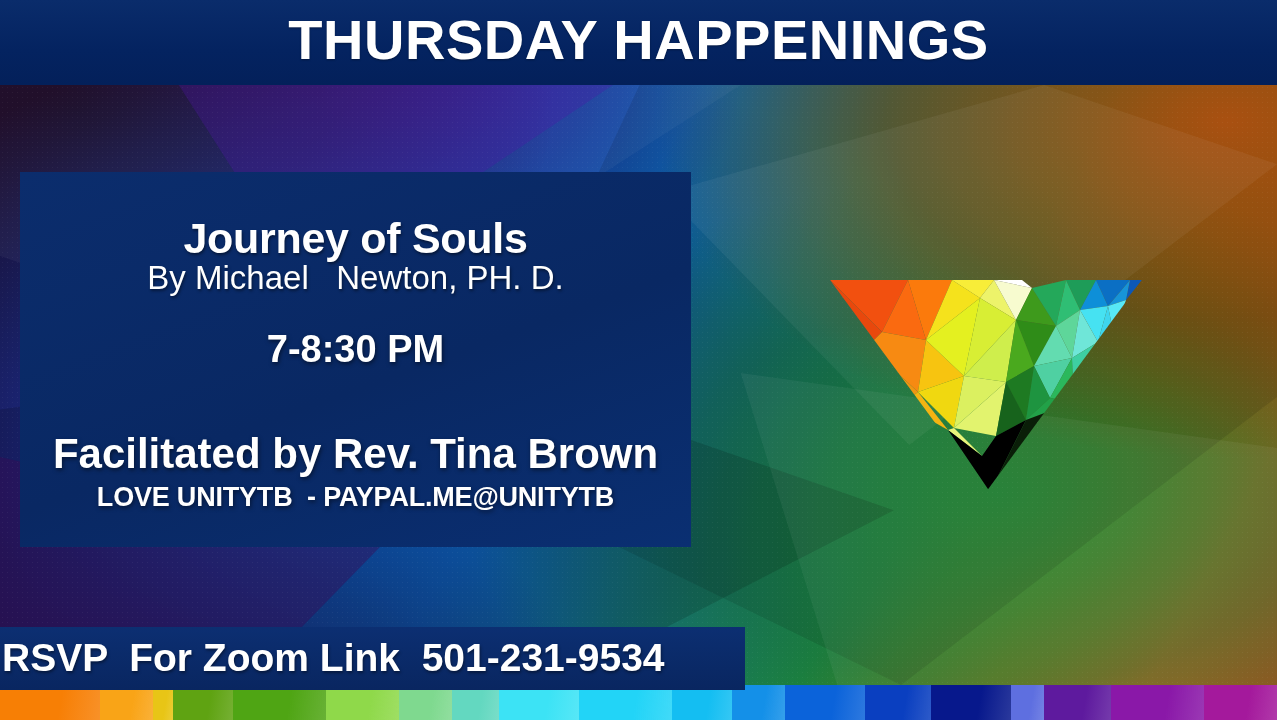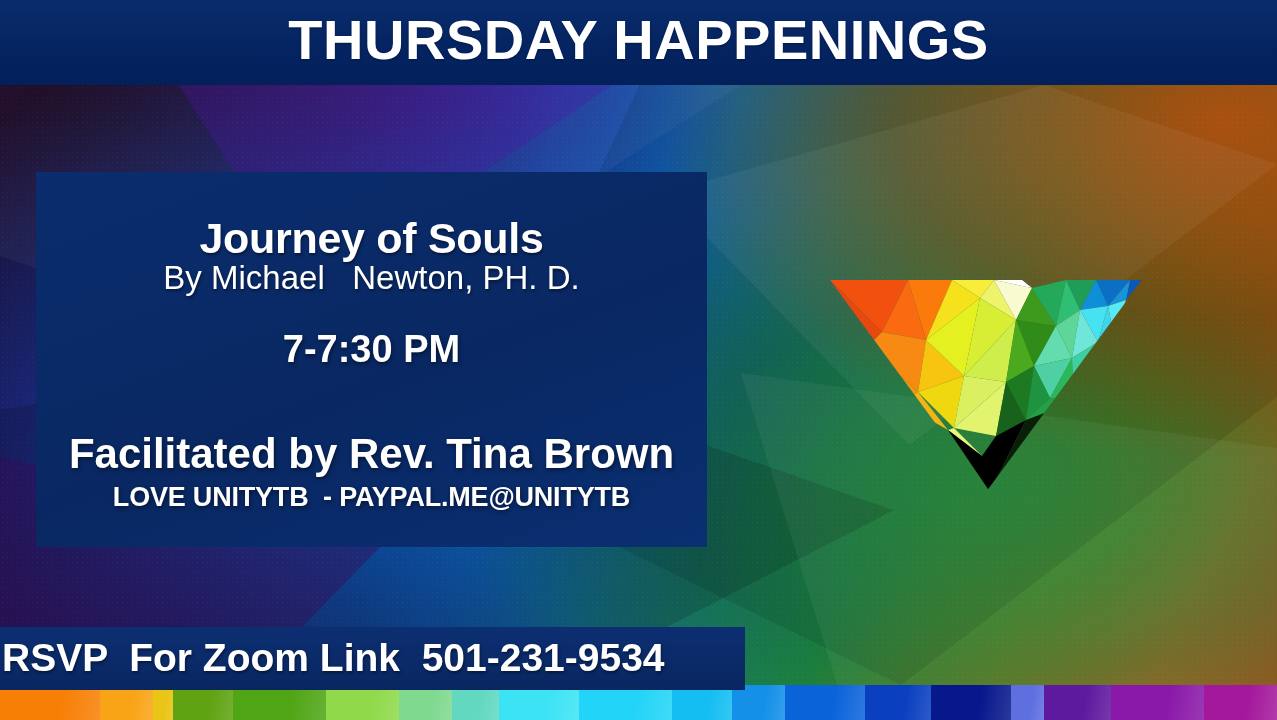--- a/index.html
+++ b/index.html
@@ -107,21 +107,21 @@
     top: 280px;
     width: 312px;
     height: 212px;
     z-index: 12;
   }
   .logo-wrap svg { display:block; width:100%; height:100%; }
 
   
   .content-panel {
     position: absolute;
-    left: 36px;
+    left: 20px;
     top: 172px;
     width: 671px;
     height: 375px;
     background: #0a2a66;
     background-image: linear-gradient(160deg, #0b2d6d 0%, #092863 55%, #0a2f72 100%);
     z-index: 25;
     box-sizing: border-box;
     padding: 0;
     display: flex;
     flex-direction: column;
@@ -288,21 +288,21 @@
     </svg>
   </div>
 
   <div class="header-bar" style="background-color: rgb(5, 37, 97);">
     <div class="header-title">THURSDAY HAPPENINGS</div>
   </div>
 
   <div class="content-panel" style="background-color: rgb(10, 42, 102);">
     <div class="panel-title">Journey of Souls</div>
     <div class="panel-author">By Michael   Newton, PH. D.</div>
-    <div class="panel-time">7-7:30 PM</div>
+    <div class="panel-time">7-8:30 PM</div>
     <div class="panel-facilitator">Facilitated by Rev. Tina Brown</div>
     <div class="panel-offering">LOVE UNITYTB  - PAYPAL.ME@UNITYTB</div>
   </div>
 
   <div class="rsvp-bar" style="background-color: rgb(10, 42, 102);">
     <div class="rsvp-text">RSVP  For Zoom Link  501-231-9534</div>
   </div>
 
   <div class="bottom-strip">
       <div class="seg" style="width: 7.8125%; background: linear-gradient(100deg, rgb(247, 127, 5) 0%, rgb(247, 127, 5) 60%, rgba(255, 255, 255, 0.14) 100%), rgb(247, 127, 5);"></div>

